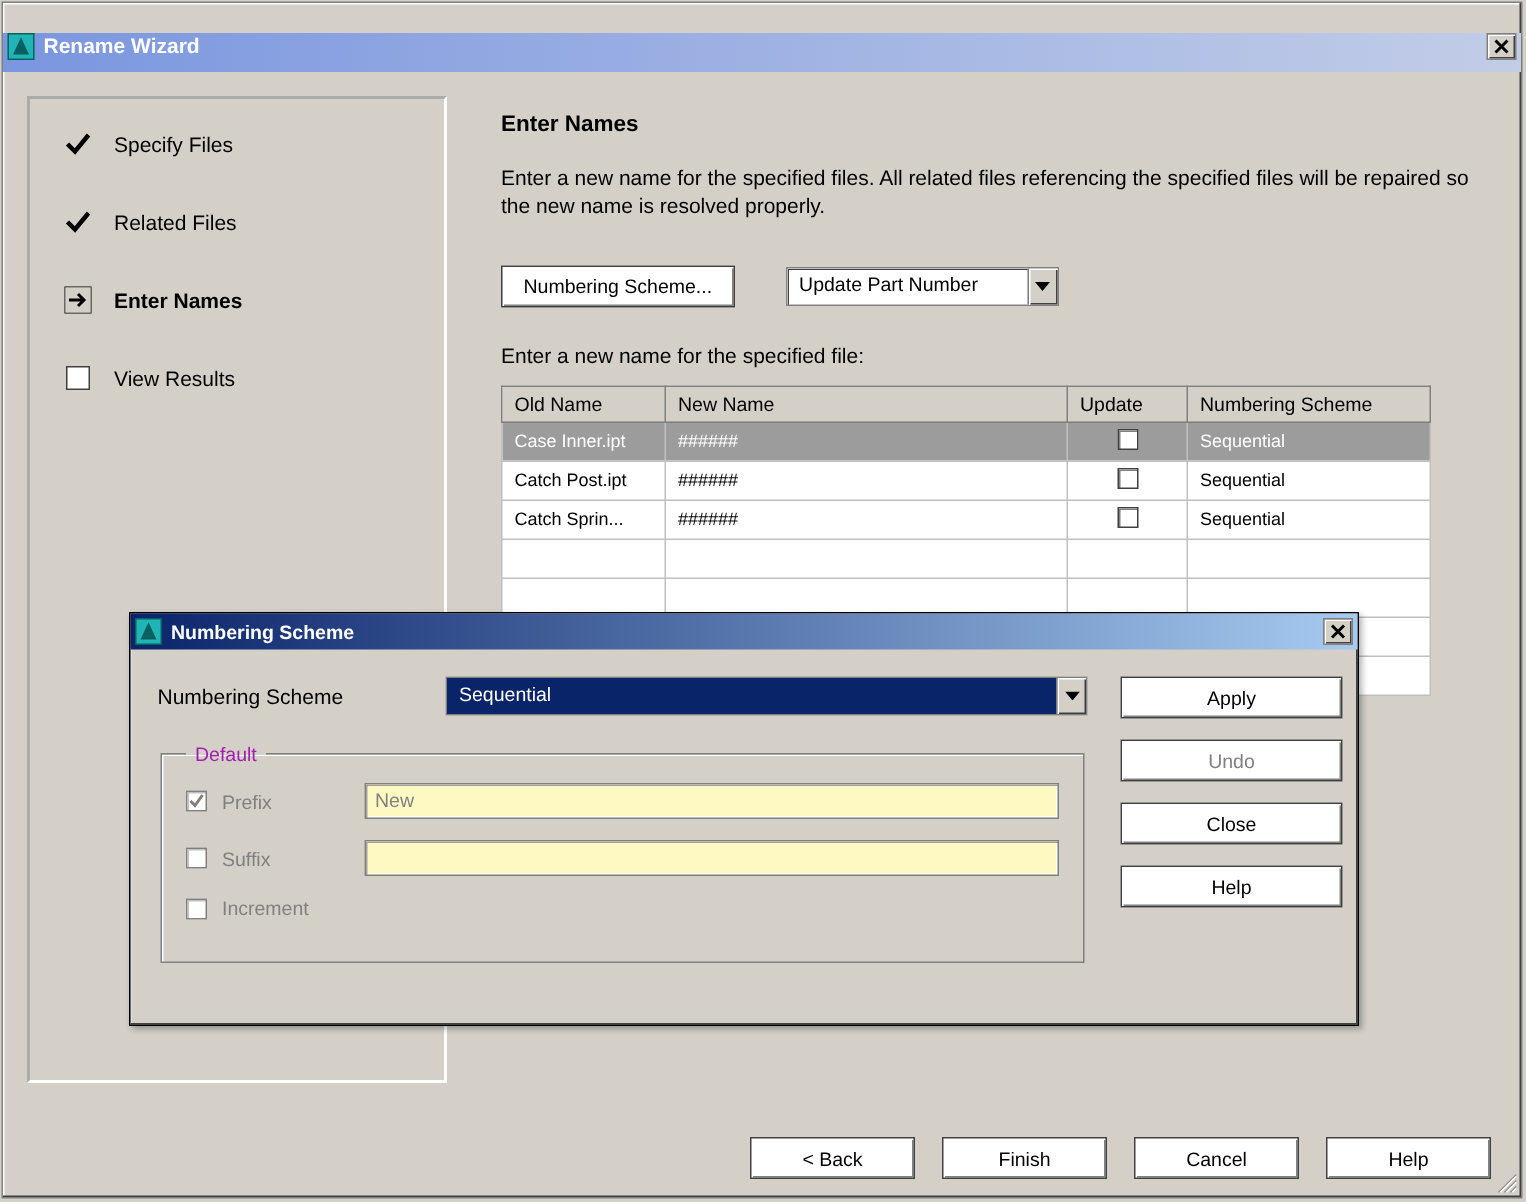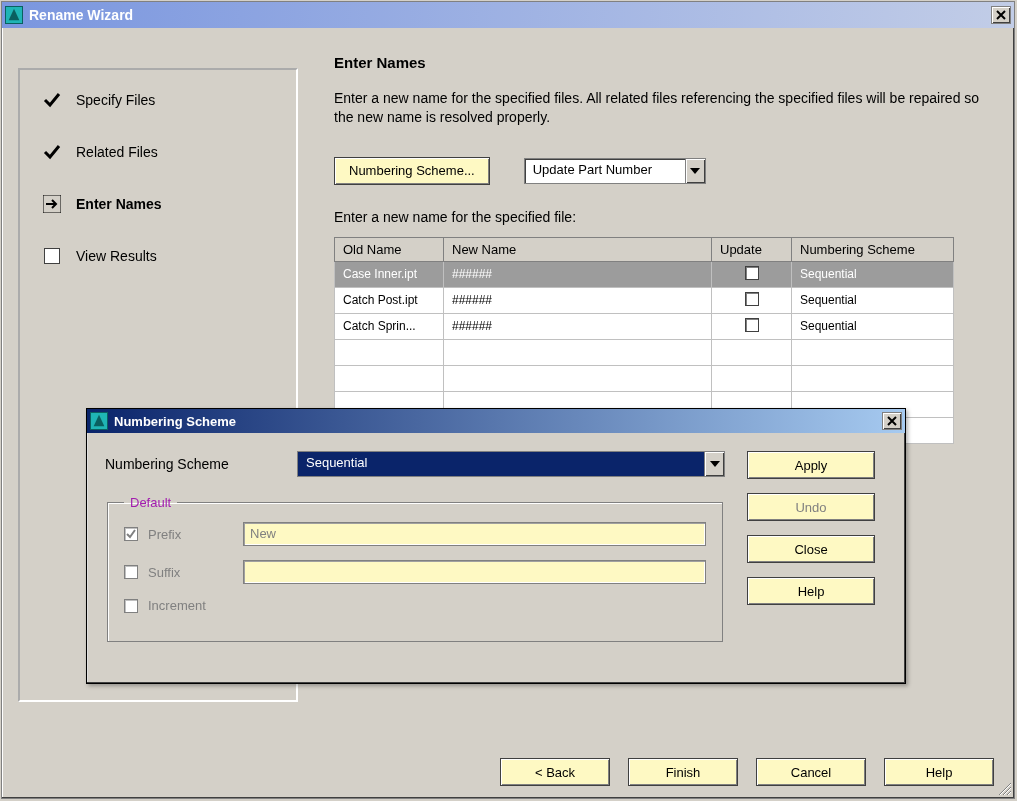--- a/index.html
+++ b/index.html
@@ -20,22 +20,22 @@
     top: 1px; left: 1px;
     width: 1014px; height: 798px;
     border: 1px solid #808080;
     background: #d4d0c8;
     box-shadow: inset -1px -1px 0 #404040, inset 1px 1px 0 #ffffff;
   }
   .main-titlebar {
     height: 26px;
     background: linear-gradient(to right, #7a96df, #c2cde7);
     display: flex;
-    align-items: center;
     padding: 0 3px;
+    margin-top: 20px;
   }
   .app-icon {
     width: 18px; height: 18px;
     background: #1fb5b5;
     border: 1px solid #0a6060;
     margin-right: 6px;
     position: relative;
   }
   .app-icon svg { width: 100%; height: 100%; }
   .titlebar-text {
@@ -59,21 +59,20 @@
     padding: 16px;
     height: 690px;
   }
 
   
   .sidebar {
     width: 280px;
     background: #d4d0c8;
     border: 2px inset #ffffff;
     padding: 20px 22px;
-    margin-top: 24px;
   }
   .step {
     display: flex;
     align-items: center;
     margin-bottom: 32px;
     cursor: default;
   }
   .step-icon {
     width: 20px; height: 20px;
     margin-right: 14px;
@@ -105,21 +104,21 @@
     line-height: 1.35;
   }
 
   .scheme-row {
     display: flex;
     align-items: center;
     gap: 34px;
     margin-bottom: 24px;
   }
   .btn {
-    background: #fef9c3;
+    background: #ffffff;
     border: 1px solid #404040;
     box-shadow: inset 1px 1px 0 #ffffff, inset -1px -1px 0 #808080;
     padding: 5px 14px;
     font-size: 13px;
     font-family: inherit;
     cursor: pointer;
     min-height: 28px;
   }
 
   .select-wrap {
@@ -212,21 +211,21 @@
   }
   .dlg-titlebar .titlebar-text { font-size: 13px; }
 
   .dlg-body {
     padding: 18px 18px 10px 18px;
     display: flex;
     gap: 22px;
   }
   .dlg-left { flex: 1; }
   .dlg-right { width: 140px; display: flex; flex-direction: column; gap: 14px; }
-  .dlg-right .btn { width: 128px; }
+  .dlg-right .btn { width: 148px; }
   .btn.disabled { color: #808080; }
 
   .row1 {
     display: flex; align-items: center; gap: 22px;
     margin-bottom: 18px;
   }
   .row1 .lbl { width: 170px; font-size: 14px; }
   .row1 .select-wrap { flex: 1; }
   .row1 .select-wrap .sel-text {
     min-width: 0; flex: 1;

